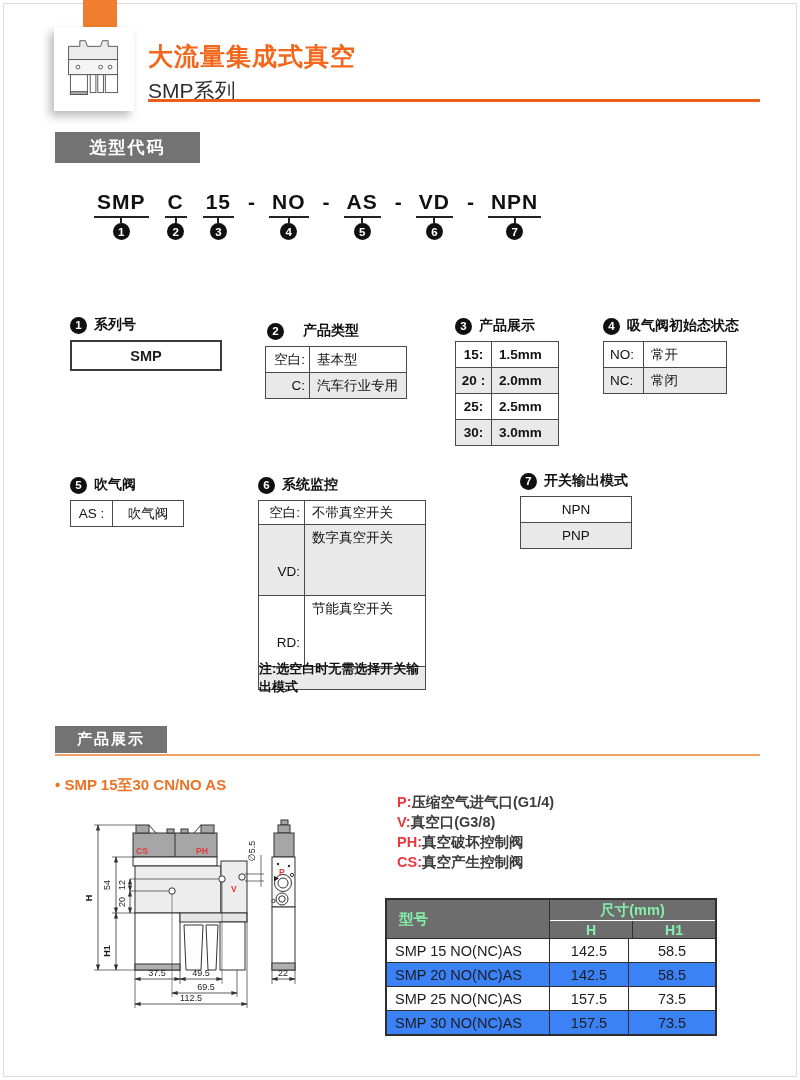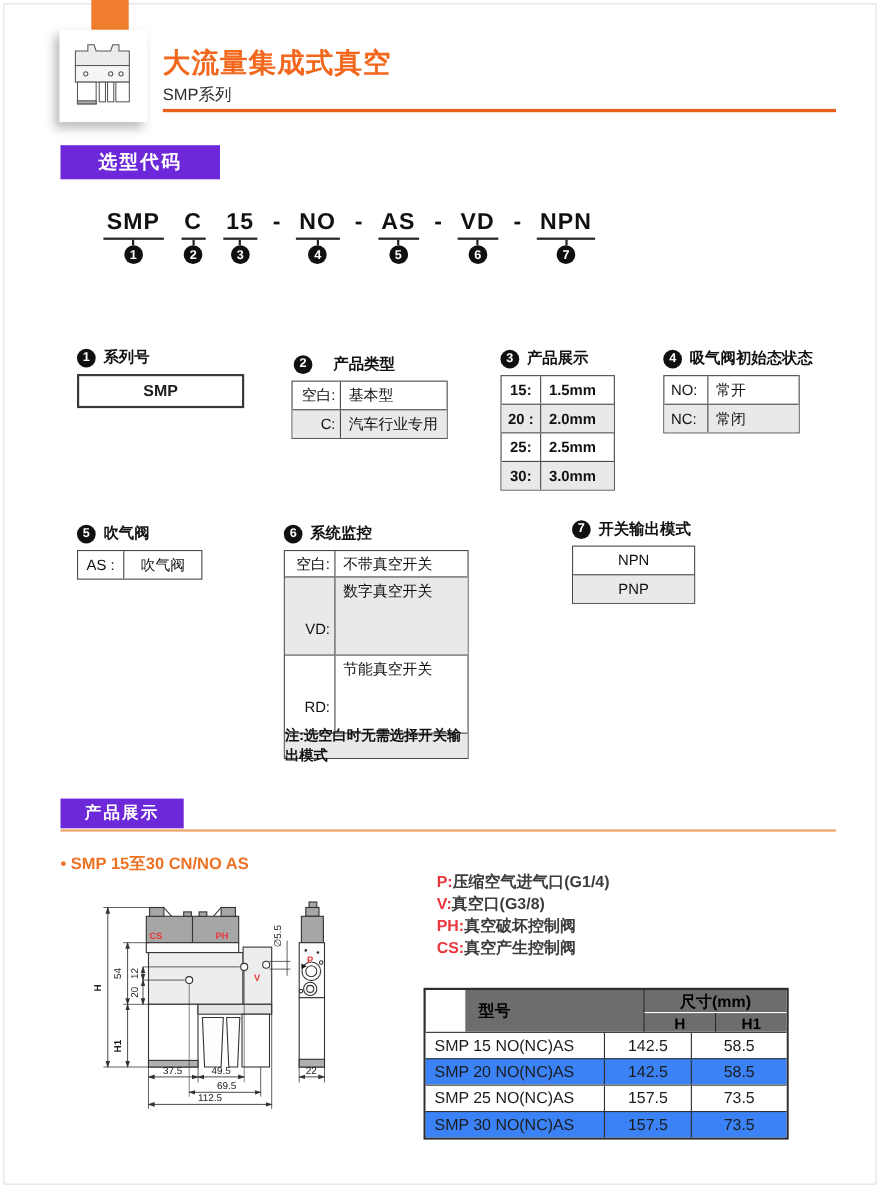--- a/index.html
+++ b/index.html
@@ -6,24 +6,24 @@
   .page{position:relative;width:800px;height:1080px;background:#ffffff;overflow:hidden;
         font-family:"Liberation Sans","DejaVu Sans",sans-serif;color:#1c1c1c;border-radius:10px;}
   .frame{position:absolute;inset:3px;border:1px solid #dedede;pointer-events:none;}
   .abs{position:absolute;}
 
   
   .tab{left:83px;top:0;width:34px;height:30px;background:#F07E2E;}
   .card{left:54px;top:27px;width:80px;height:84px;background:#fff;
         box-shadow:-4px 5px 9px rgba(0,0,0,.28);display:flex;align-items:center;justify-content:center;}
   .title{left:148px;top:40px;font-size:25px;font-weight:bold;color:#F2671C;letter-spacing:1px;}
-  .series{left:148px;top:77px;font-size:15px;color:#2e2e2e;}
+  .series{left:148px;top:77px;font-size:21px;color:#2e2e2e;}
   .rule1{left:148px;top:99px;width:612px;height:2.5px;background:#E8601C;}
 
-  .badge{position:absolute;background:#6d28d9;color:#fff;font-weight:bold;
+  .badge{position:absolute;background:#737373;color:#fff;font-weight:bold;
          display:flex;align-items:center;justify-content:center;letter-spacing:2px;}
   .badge1{left:55px;top:132px;width:145px;height:31px;font-size:17px;}
   .badge2{left:55px;top:726px;width:112px;height:27px;font-size:15px;}
   .rule2{left:55px;top:754px;width:705px;height:1.5px;background:#EFA265;}
 
   
   .mc-row{left:86px;top:190px;display:flex;align-items:flex-start;}
   .mc-seg{display:flex;flex-direction:column;align-items:center;margin:0 8px;}
   .mc-code{font-size:21px;font-weight:bold;color:#111;letter-spacing:1px;line-height:1.1;padding:0 3px;}
   .mc-rule{height:2px;background:#222;align-self:stretch;margin-top:3px;}
@@ -50,21 +50,21 @@
   .note{border-top:1px solid #4a4a4a;background:#E9E9E9;font-size:13px;font-weight:bold;
         display:flex;align-items:center;justify-content:center;height:22px;color:#111;}
 
   
   .bullet{left:55px;top:776px;font-size:15px;font-weight:bold;color:#ED7224;}
   .legend{left:397px;top:792px;font-size:14.5px;font-weight:bold;line-height:20px;color:#3c3c3c;}
   .red{color:#E8383D;}
 
   
   .dimtbl{left:385px;top:898px;width:328px;border:2px solid #2e2e2e;font-size:14.5px;}
-  .dt-head{display:flex;background:#6D6D6D;color:#000000;font-weight:bold;margin-left:36px;}
+  .dt-head{display:flex;background:#6D6D6D;color:#86efac;font-weight:bold;}
   .dt-model{width:163px;border-right:1px solid #2e2e2e;display:flex;align-items:center;
             padding-left:12px;box-sizing:border-box;}
   .dt-right{flex:1;display:flex;flex-direction:column;}
   .dt-size{height:20px;display:flex;align-items:center;justify-content:center;border-bottom:1px solid #fff;}
   .dt-hh{display:flex;height:17px;}
   .dt-hh div{flex:1;display:flex;align-items:center;justify-content:center;font-size:14px;}
   .dt-hh div:first-child{border-right:1px solid #2e2e2e;}
   .dt-row{display:flex;height:23px;border-top:1px solid #2e2e2e;background:#fff;}
   .dt-row.gray{background:#3b82f6;}
   .dt-c1{width:163px;border-right:1px solid #2e2e2e;display:flex;align-items:center;

